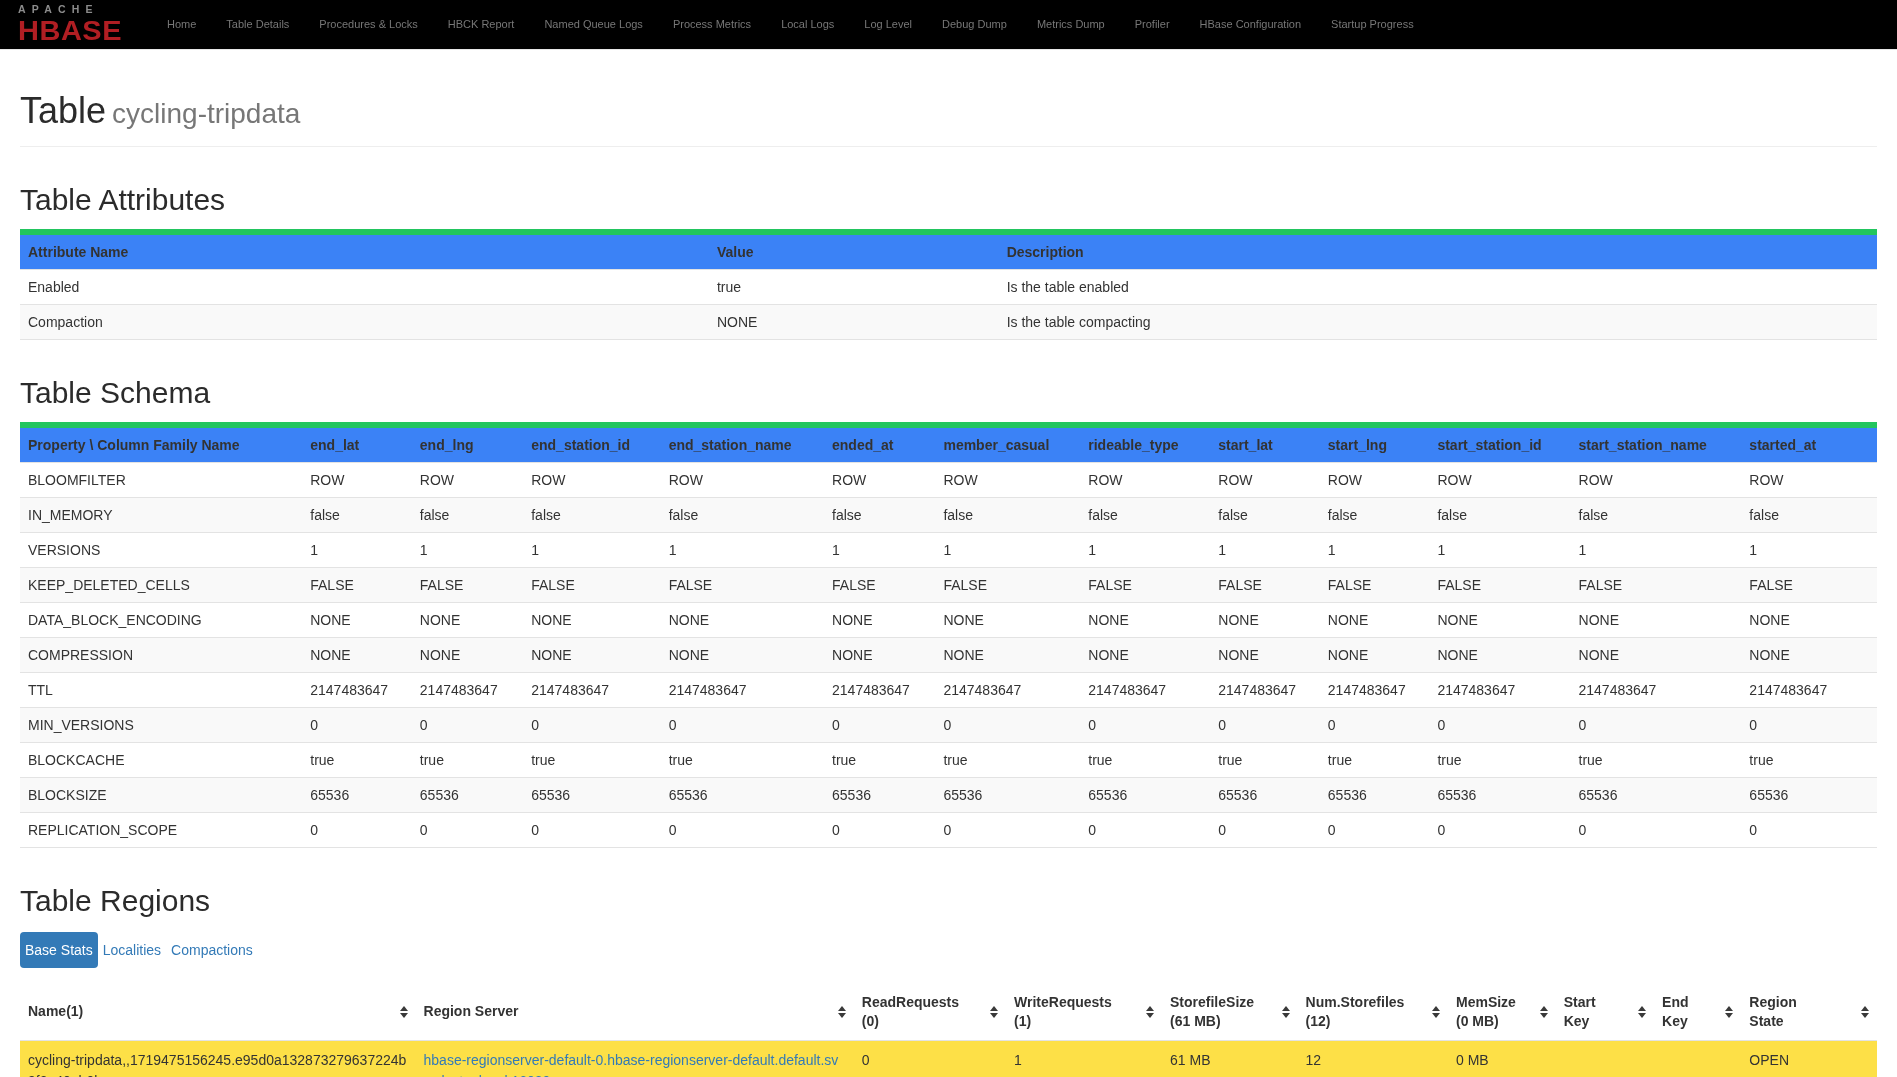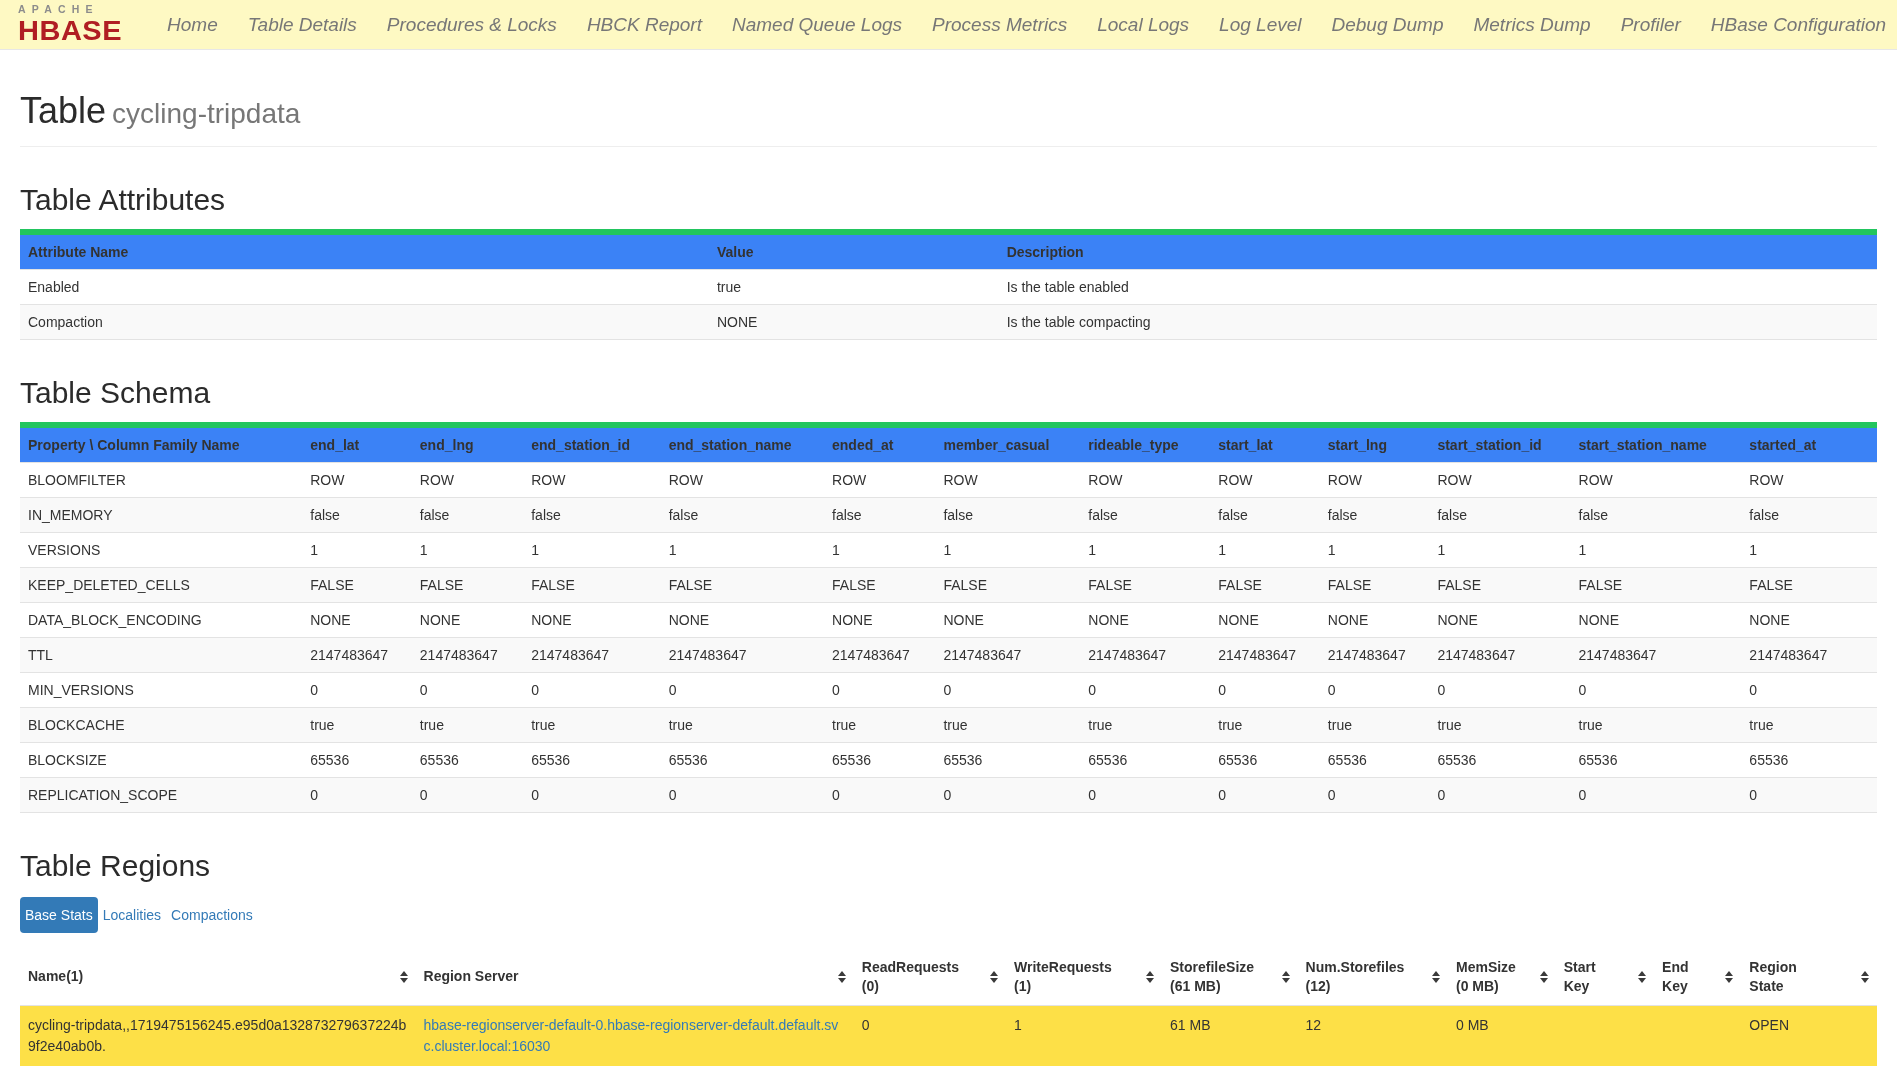--- a/index.html
+++ b/index.html
@@ -1,29 +1,29 @@
 <!DOCTYPE html>
 <html><head>
 <meta charset="utf-8">
 <style>
   * { box-sizing: border-box; margin: 0; padding: 0; }
   html,body { width:1897px; height:1077px; overflow:hidden; background:#fff;
     font-family:"Liberation Sans", sans-serif; font-size:14px; color:#333; }
 
   
-  .navbar { height:50px; background:#fef9c3; border-bottom:1px solid #e7e7e7;
+  .navbar { height:50px; background:#000000; border-bottom:1px solid #e7e7e7;
     display:flex; align-items:center; padding:0 10px; }
   .logo { display:flex; flex-direction:column; justify-content:center;
     margin:0 30px 0 8px; cursor:pointer; line-height:1; }
   .logo-top { font-size:10.5px; font-weight:700; letter-spacing:6.2px; color:#8c8c8c; }
   .logo-main { font-size:29px; font-weight:800; color:#b01e23; letter-spacing:0.5px;
     margin-top:1px; transform:scaleY(0.96); }
   .nav-items { display:flex; align-items:center; height:100%; }
-  .nav-item { color:#777; padding:0 15px; line-height:49px; font-size:19px;
-    text-decoration:none; white-space:nowrap; cursor:pointer;font-style:italic; }
+  .nav-item { color:#777; padding:0 15px; line-height:49px; font-size:11px;
+    text-decoration:none; white-space:nowrap; cursor:pointer; }
 
   
   .container { padding:0 20px; }
   h1.page-title { font-size:36px; font-weight:500; color:#2b2b2b; margin:40px 0 10px; }
   h1.page-title small { font-size:28px; color:#777; font-weight:400; margin-left:6px; }
   hr.title-rule { border:none; border-top:1px solid #eee; margin:14px 0 28px; }
   h2.section-heading { font-size:30px; font-weight:500; color:#2b2b2b; margin:36px 0 12px; }
 
   
   table { width:100%; border-collapse:collapse; table-layout:fixed; }
@@ -229,20 +229,35 @@
           <td>NONE</td>
           <td>NONE</td>
           <td>NONE</td>
           <td>NONE</td>
           <td>NONE</td>
           <td>NONE</td>
           <td>NONE</td>
           <td>NONE</td>
         </tr>
         <tr>
+          <td>COMPRESSION</td>
+          <td>NONE</td>
+          <td>NONE</td>
+          <td>NONE</td>
+          <td>NONE</td>
+          <td>NONE</td>
+          <td>NONE</td>
+          <td>NONE</td>
+          <td>NONE</td>
+          <td>NONE</td>
+          <td>NONE</td>
+          <td>NONE</td>
+          <td>NONE</td>
+        </tr>
+        <tr>
           <td>TTL</td>
           <td>2147483647</td>
           <td>2147483647</td>
           <td>2147483647</td>
           <td>2147483647</td>
           <td>2147483647</td>
           <td>2147483647</td>
           <td>2147483647</td>
           <td>2147483647</td>
           <td>2147483647</td>

